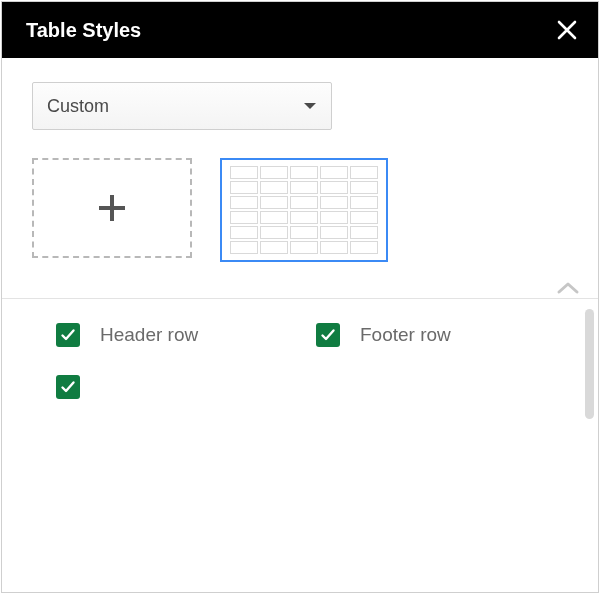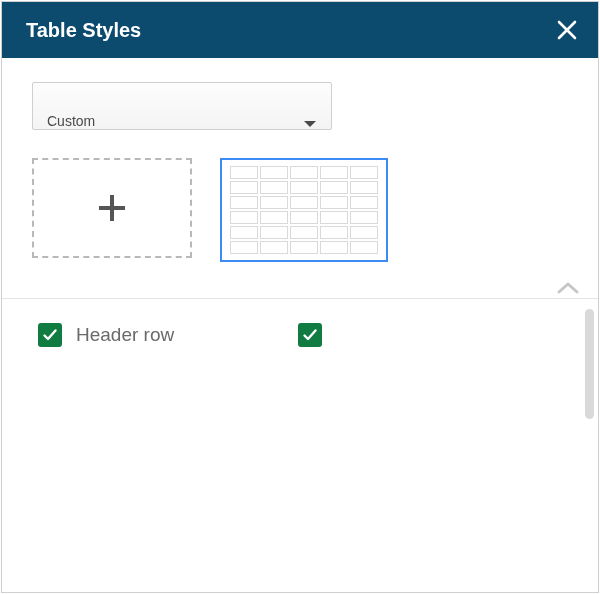--- a/index.html
+++ b/index.html
@@ -1,26 +1,26 @@
 <!DOCTYPE html>
 <html><head>
 <meta charset="utf-8">
 <style>
   * { box-sizing: border-box; margin: 0; padding: 0; }
   html, body { width: 600px; height: 594px; font-family: Arial, Helvetica, sans-serif; background: #fff; }
   .panel { width: 598px; height: 592px; border: 1px solid #cfcfcf; margin: 1px; background: #fff; display: flex; flex-direction: column; }
-  .titlebar { height: 56px; background: #0c4a6e; color: #fff; display: flex; align-items: center; padding: 0 20px 0 24px; }
+  .titlebar { height: 56px; background: #000000; color: #fff; display: flex; align-items: center; padding: 0 20px 0 24px; }
   .titlebar .title { font-size: 20px; font-weight: bold; flex: 1; }
   .close-icon svg { display: block; }
   .upper { padding: 24px 30px 10px 30px; }
   .dropdown {
     width: 300px; height: 48px; border: 1px solid #cfcfcf;
     background: linear-gradient(#fdfdfd, #f4f4f4);
-    border-radius: 2px; display: flex; align-items: flex-end;
-    padding: 0 14px; color: #4a4a4a; font-size: 14px; cursor: pointer;
+    border-radius: 2px; display: flex; align-items: center;
+    padding: 0 14px; color: #4a4a4a; font-size: 18px; cursor: pointer;
     justify-content: space-between;
   }
   .dropdown .caret svg { display: block; }
   .thumbs { display: flex; gap: 28px; margin-top: 28px; }
   .thumb-add {
     width: 160px; height: 100px; border: 2px dashed #b8b8b8;
     display: flex; align-items: center; justify-content: center; cursor: pointer;
     background: #fff;
   }
   .thumb-add svg { display: block; }
@@ -28,21 +28,21 @@
     width: 168px; height: 104px; border: 2px solid #3b8af5; background: #fff;
     padding: 6px 8px; cursor: pointer;
   }
   .mini-table { width: 100%; height: 100%; display: grid; grid-template-rows: repeat(6, 1fr); grid-template-columns: repeat(5, 1fr); gap: 2px; }
   .mini-cell { background: #fff; border: 1px solid #d9d9d9; }
   .collapse-row { display: flex; justify-content: flex-end; padding: 8px 18px 2px 0; }
   .collapse-row svg { display: block; }
   .divider { height: 1px; background: #e3e3e3; }
   .lower { position: relative; flex: 1; padding: 24px 30px 20px 36px; }
   .options { display: grid; grid-template-columns: 240px auto; row-gap: 28px; column-gap: 20px; align-items: center; }
-  .opt { display: flex; align-items: center; gap: 14px; cursor: pointer; }
+  .opt { display: flex; align-items: center; gap: 20px; cursor: pointer; margin-left: 18px; }
   .chk {
     width: 24px; height: 24px; background: #107c41; border-radius: 3px;
     display: flex; align-items: center; justify-content: center; flex-shrink: 0;
   }
   .chk svg { display: block; }
   .opt-label { color: #6a6a6a; font-size: 19px; }
   .scrollbar-thumb {
     position: absolute; right: 4px; top: 10px; width: 9px; height: 110px;
     background: #d9d9d9; border-radius: 5px;
   }
@@ -132,20 +132,28 @@
       <div class="opt">
         <div class="chk">
           <svg width="16" height="16" viewBox="0 0 16 16">
               <path d="M2.5 8.5 L6 12 L13.5 3.5" stroke="#fff" stroke-width="2.4" fill="none" stroke-linecap="round" stroke-linejoin="round"></path>
             </svg>
         </div>
         <span class="opt-label">Header row</span>
       </div>
 
 
+      <div class="opt">
+        <div class="chk">
+          <svg width="16" height="16" viewBox="0 0 16 16">
+              <path d="M2.5 8.5 L6 12 L13.5 3.5" stroke="#fff" stroke-width="2.4" fill="none" stroke-linecap="round" stroke-linejoin="round"></path>
+            </svg>
+        </div>
+        <span class="opt-label">Footer row</span>
+      </div>
 
 
       <div class="opt">
         <div class="chk">
           <svg width="16" height="16" viewBox="0 0 16 16">
               <path d="M2.5 8.5 L6 12 L13.5 3.5" stroke="#fff" stroke-width="2.4" fill="none" stroke-linecap="round" stroke-linejoin="round"></path>
             </svg>
         </div>
       </div>
 

